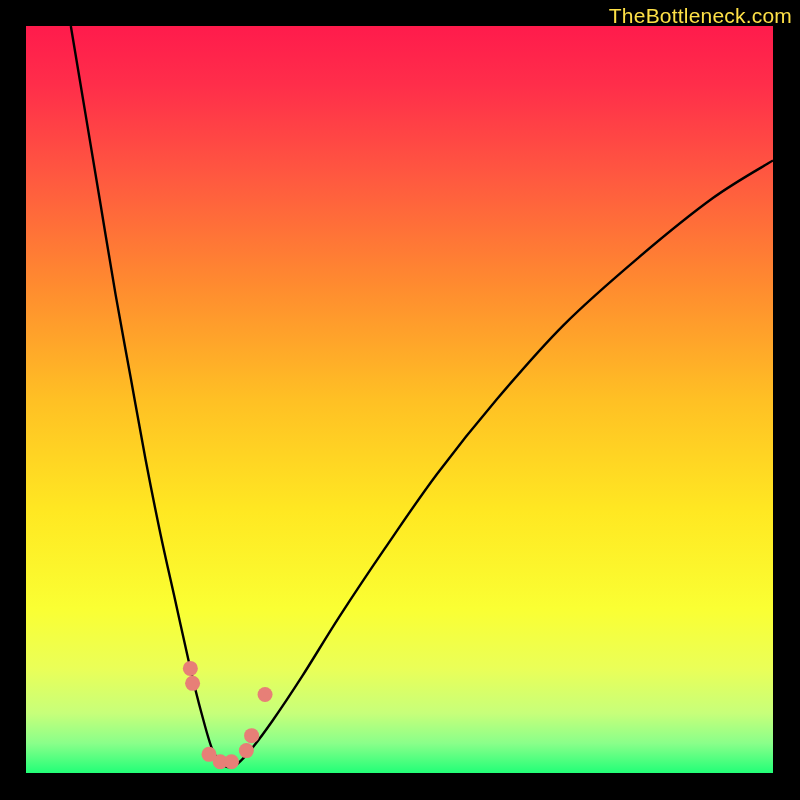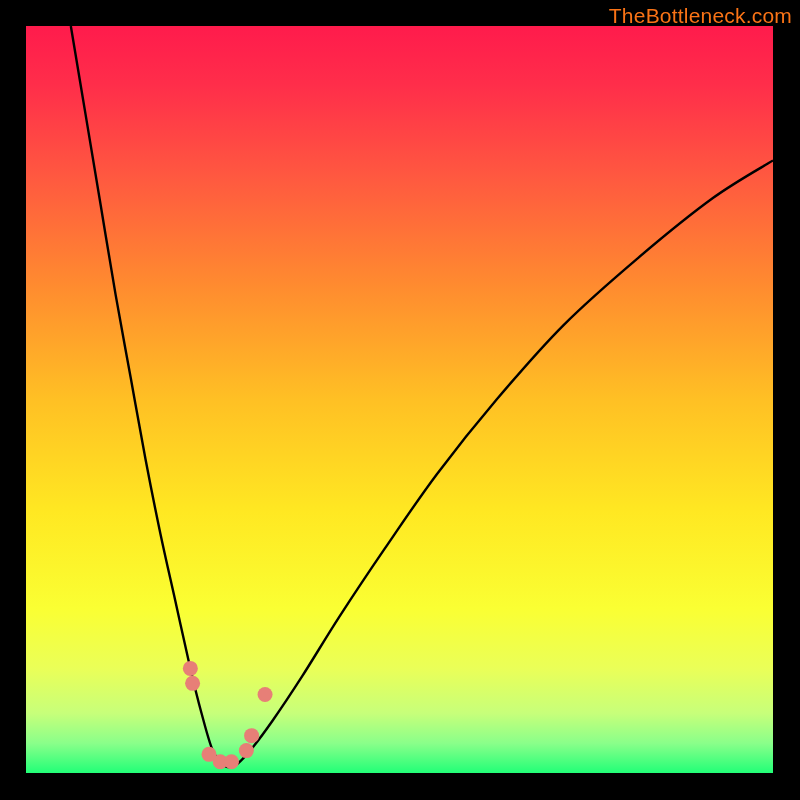--- a/index.html
+++ b/index.html
@@ -30,21 +30,21 @@
     position: absolute;
     left: 0;
     top: 0;
     width: 747px;
     height: 747px;
   }
   .watermark {
     position: absolute;
     top: 4px;
     right: 8px;
-    color: #f97316;
+    color: #fde047;
     font-size: 21px;
     font-weight: 500;
     letter-spacing: 0.2px;
     user-select: none;
   }
 </style>
 </head>
 <body>
 
 <div class="frame">

